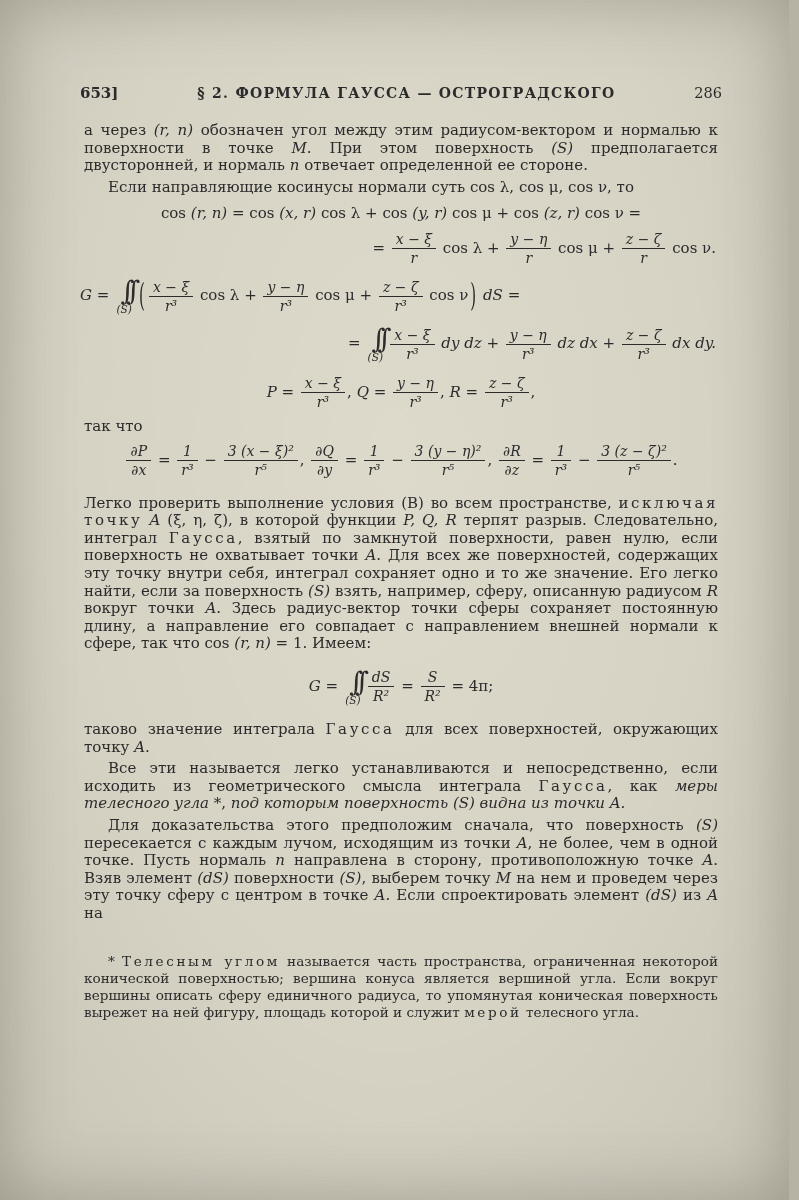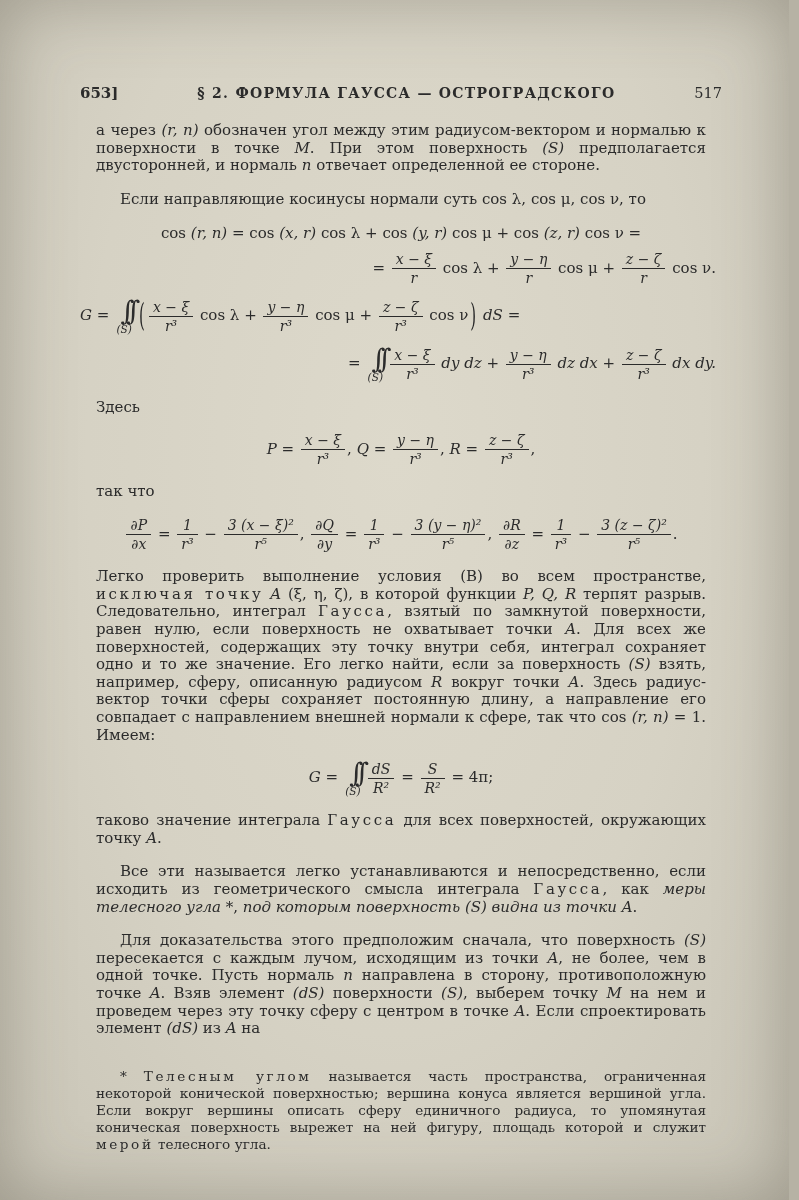--- a/index.html
+++ b/index.html
@@ -16,21 +16,21 @@
   }
   .content{position:absolute;left:80px;top:84px;width:642px;}
   .header{
     display:flex;justify-content:space-between;align-items:baseline;
     margin-bottom:20px;
   }
   .header .num{font-weight:bold;font-size:15px;}
   .header .title{font-weight:bold;font-size:14px;letter-spacing:1.3px;}
   .header .pageno{font-size:14.5px;}
   p.para{
-    margin:16px;text-align:justify;font-size:15px;line-height:17.6px;
+    margin:4px;text-align:justify;font-size:15px;line-height:17.6px;
   }
   p.indent{text-indent:24px;}
   .mt{margin-top:6px;}
   .formula{
     font-size:15px;line-height:1.25;margin:12px 0;
     text-align:center;white-space:nowrap;
   }
   .formula.right{text-align:right;padding-right:6px;}
   .formula.left{text-align:left;}
   .formula.tight{margin:8px 0;}
@@ -57,34 +57,33 @@
 </style>
 </head>
 <body>
 
 <div class="page">
   <div class="content">
 
     <div class="header">
       <span class="num">653]</span>
       <span class="title">§ 2. ФОРМУЛА ГАУССА — ОСТРОГРАДСКОГО</span>
-      <span class="pageno">517</span>
+      <span class="pageno">286</span>
     </div>
 
     <p class="para"><span class="rm">а через </span><span class="it">(r, n)</span><span class="rm"> обозначен угол между этим радиусом-вектором и нормалью к поверхности в точке </span><span class="it">M</span><span class="rm">. При этом поверхность </span><span class="it">(S)</span><span class="rm"> предполагается двусторонней, и нормаль </span><span class="it">n</span><span class="rm"> отвечает определенной ее стороне.</span></p>
     <p class="para indent"><span class="rm">Если направляющие косинусы нормали суть cos λ, cos μ, cos ν, то</span></p>
 
     <div class="formula tight"><span class="rm">cos </span><span class="it">(r, n)</span><span class="rm"> = cos </span><span class="it">(x, r)</span><span class="rm"> cos λ + cos </span><span class="it">(y, r)</span><span class="rm"> cos μ + cos </span><span class="it">(z, r)</span><span class="rm"> cos ν =</span></div>
     <div class="formula right tight"><span class="rm">= </span><span class="frac"><span class="num">x − ξ</span><span class="den">r</span></span><span class="rm"> cos λ + </span><span class="frac"><span class="num">y − η</span><span class="den">r</span></span><span class="rm"> cos μ + </span><span class="frac"><span class="num">z − ζ</span><span class="den">r</span></span><span class="rm"> cos ν.</span></div>
 
 
     <div class="formula left"><span class="it">G</span><span class="rm"> = </span><span class="iint"><span class="sign">∫∫</span><span class="sub">(S)</span></span><span class="big">(</span><span class="frac"><span class="num">x − ξ</span><span class="den">r³</span></span><span class="rm"> cos λ + </span><span class="frac"><span class="num">y − η</span><span class="den">r³</span></span><span class="rm"> cos μ + </span><span class="frac"><span class="num">z − ζ</span><span class="den">r³</span></span><span class="rm"> cos ν</span><span class="big">)</span><span class="it"> dS</span><span class="rm"> =</span></div>
     <div class="formula right"><span class="rm">= </span><span class="iint"><span class="sign">∫∫</span><span class="sub">(S)</span></span><span class="frac"><span class="num">x − ξ</span><span class="den">r³</span></span><span class="it"> dy dz</span><span class="rm"> + </span><span class="frac"><span class="num">y − η</span><span class="den">r³</span></span><span class="it"> dz dx</span><span class="rm"> + </span><span class="frac"><span class="num">z − ζ</span><span class="den">r³</span></span><span class="it"> dx dy.</span></div>
 
-    <p class="para mt"><span class="rm">Здесь</span></p>
 
     <div class="formula tight"><span class="it">P</span><span class="rm"> = </span><span class="frac"><span class="num">x − ξ</span><span class="den">r³</span></span><span class="rm">,   </span><span class="it">Q</span><span class="rm"> = </span><span class="frac"><span class="num">y − η</span><span class="den">r³</span></span><span class="rm">,   </span><span class="it">R</span><span class="rm"> = </span><span class="frac"><span class="num">z − ζ</span><span class="den">r³</span></span><span class="rm">,</span></div>
 
     <p class="para"><span class="rm">так что</span></p>
 
     <div class="formula tight"><span class="frac"><span class="num">∂P</span><span class="den">∂x</span></span><span class="rm"> = </span><span class="frac"><span class="num">1</span><span class="den">r³</span></span><span class="rm"> − </span><span class="frac"><span class="num">3 (x − ξ)²</span><span class="den">r⁵</span></span><span class="rm">,  </span><span class="frac"><span class="num">∂Q</span><span class="den">∂y</span></span><span class="rm"> = </span><span class="frac"><span class="num">1</span><span class="den">r³</span></span><span class="rm"> − </span><span class="frac"><span class="num">3 (y − η)²</span><span class="den">r⁵</span></span><span class="rm">,  </span><span class="frac"><span class="num">∂R</span><span class="den">∂z</span></span><span class="rm"> = </span><span class="frac"><span class="num">1</span><span class="den">r³</span></span><span class="rm"> − </span><span class="frac"><span class="num">3 (z − ζ)²</span><span class="den">r⁵</span></span><span class="rm">.</span></div>
 
     <p class="para" style="margin-top:16px;"><span class="rm">Легко проверить выполнение условия (В) во всем пространстве, </span><span class="sp">исключая точку</span><span class="rm"> </span><span class="it">A</span><span class="rm"> (ξ, η, ζ), в которой функции </span><span class="it">P, Q, R</span><span class="rm"> терпят разрыв. Следовательно, интеграл </span><span class="sp">Гаусса</span><span class="rm">, взятый по замкнутой поверхности, равен нулю, если поверхность не охватывает точки </span><span class="it">A</span><span class="rm">. Для всех же поверхностей, содержащих эту точку внутри себя, интеграл сохраняет одно и то же значение. Его легко найти, если за поверхность </span><span class="it">(S)</span><span class="rm"> взять, например, сферу, описанную радиусом </span><span class="it">R</span><span class="rm"> вокруг точки </span><span class="it">A</span><span class="rm">. Здесь радиус-вектор точки сферы сохраняет постоянную длину, а направление его совпадает с направлением внешней нормали к сфере, так что cos </span><span class="it">(r, n)</span><span class="rm"> = 1. Имеем:</span></p>
 
     <div class="formula" style="margin:16px 0;"><span class="it">G</span><span class="rm"> = </span><span class="iint"><span class="sign">∫∫</span><span class="sub">(S)</span></span><span class="frac"><span class="num">dS</span><span class="den">R²</span></span><span class="rm"> = </span><span class="frac"><span class="num">S</span><span class="den">R²</span></span><span class="rm"> = 4π;</span></div>

